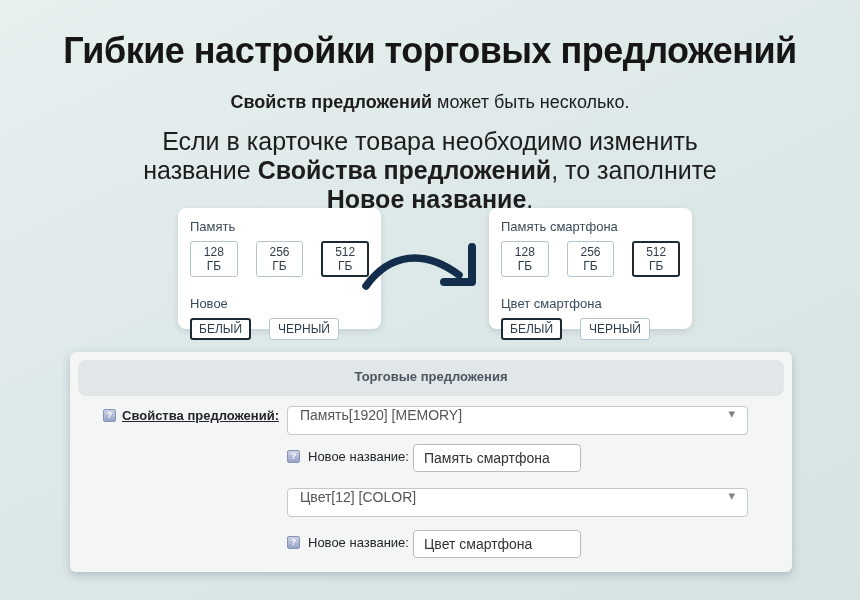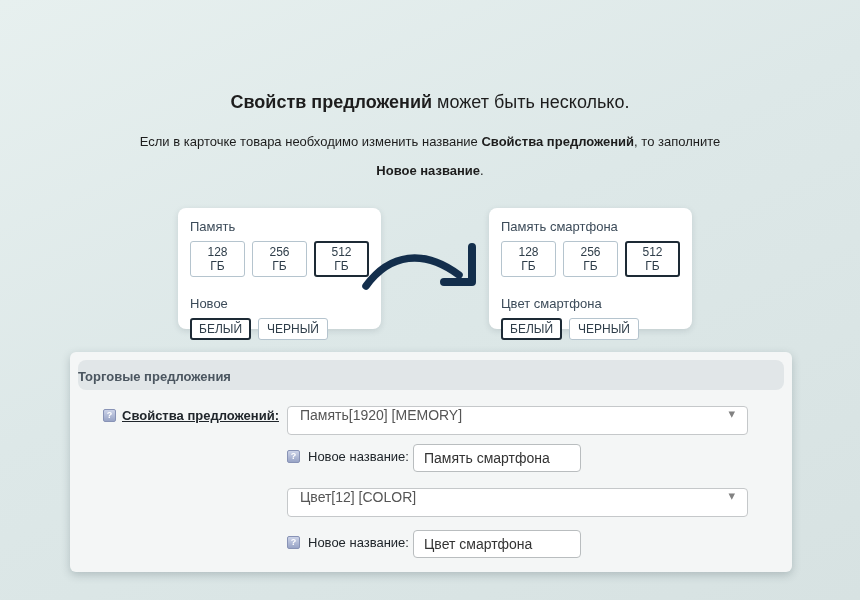--- a/index.html
+++ b/index.html
@@ -8,50 +8,50 @@
     background:linear-gradient(155deg,#e7f0ef 0%,#dde8e8 45%,#d7e2e2 100%);
     font-family:"Liberation Sans",sans-serif;color:#1d1d1d;
   }
   .title{
     position:absolute;top:30px;left:0;right:0;margin:0;text-align:center;
     font-size:36px;font-weight:700;color:#161616;letter-spacing:-.5px;
   }
   .intro1{position:absolute;top:92px;left:0;right:0;margin:0;text-align:center;font-size:18px;}
   .intro2{
     position:absolute;top:127px;left:50%;transform:translateX(-50%);
-    width:620px;margin:0;text-align:center;font-size:13px;line-height:29px;
+    width:620px;margin:0;text-align:center;font-size:25px;line-height:29px;
   }
   .intro1 b,.intro2 b{font-weight:700;}
 
   
   .mini-card{
     position:absolute;width:203px;height:121px;background:#ffffff;border-radius:8px;
     box-shadow:0 2px 6px rgba(40,60,70,.14);padding:11px 12px;box-sizing:border-box;
   }
   .card-before{left:178px;top:208px;}
   .card-after{left:489px;top:208px;}
   .prop-label{font-size:13px;color:#3c4b59;margin:0 0 7px 0;}
   .prop-label.g2{margin-top:19px;}
-  .opts{display:flex;gap:7px;}
+  .opts{display:flex;gap:18px;}
   .opt{
     font-family:inherit;font-size:12px;color:#2e3d49;background:#fff;
     border:1px solid #b5c4ce;border-radius:3px;padding:3px 8px;line-height:14px;cursor:pointer;
   }
   .opt.selected{border:2px solid #1d2a35;padding:2px 7px;}
 
   .arrow{position:absolute;left:360px;top:240px;color:#132e4c;}
 
   
   .panel{
     position:absolute;left:70px;top:352px;width:722px;height:220px;
     background:#f4f6f6;border-radius:6px;box-shadow:0 3px 9px rgba(50,70,80,.25);
   }
   .panel-header{
-    position:absolute;left:8px;right:8px;top:8px;height:30px;background:#e1e6e8;border-radius:8px;
-    line-height:34px;font-size:13px;font-weight:700;color:#4b5660;
+    position:absolute;left:8px;right:8px;top:8px;height:36px;background:#e1e6e8;border-radius:8px;
+    text-align:center;line-height:34px;font-size:13px;font-weight:700;color:#4b5660;
   }
   .help{
     position:absolute;width:13px;height:13px;border-radius:2px;box-sizing:border-box;
     background:linear-gradient(#ccd3e8,#98a4c6);border:1px solid #8893b6;
     color:#fff;font-size:9px;font-weight:700;text-align:center;line-height:11px;cursor:pointer;
   }
   .h1{left:33px;top:57px;}
   .h2{left:217px;top:98px;}
   .h3{left:217px;top:184px;}
   .lbl{position:absolute;font-size:13px;color:#20262b;}
@@ -72,20 +72,21 @@
     font-size:14px;color:#333;font-family:inherit;
   }
   .i1{top:92px;}
   .i2{top:178px;}
 </style>
 </head>
 <body>
 
 <div class="stage">
 
+  <h1 class="title">Гибкие настройки торговых предложений</h1>
 
   <p class="intro1"><b>Свойств предложений</b><span> может быть несколько.</span></p>
 
   <p class="intro2"><span>Если в карточке товара необходимо изменить название </span><b>Свойства предложений</b><span>, то заполните </span><b>Новое название</b><span>.</span></p>
 
   <div class="mini-card card-before">
     <div class="prop-label">Память</div>
     <div class="opts">
       <button class="opt">128 ГБ</button>
       <button class="opt">256 ГБ</button>

